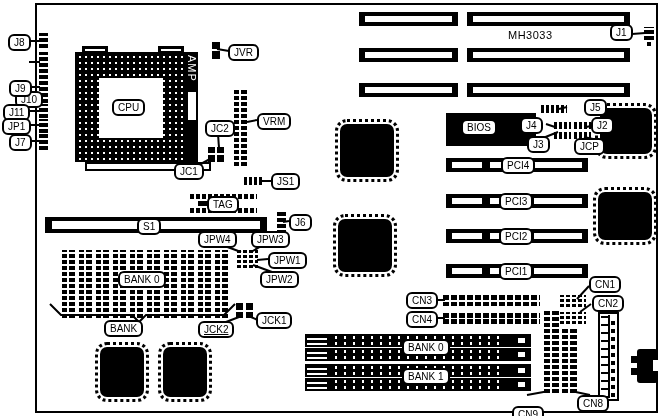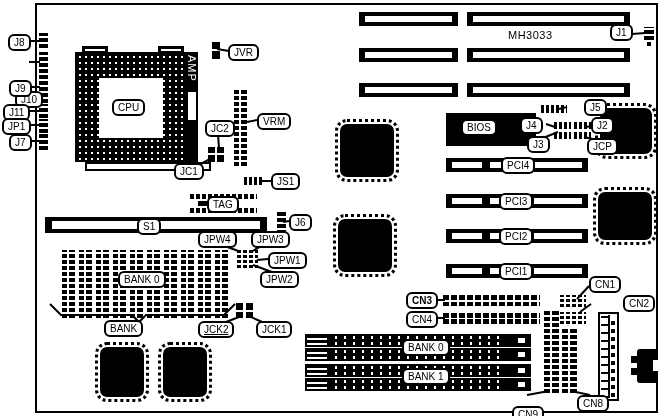--- a/index.html
+++ b/index.html
@@ -255,32 +255,32 @@
     <div class="callout" style="left: 137px; top: 218px;">S1</div>
     <div class="callout" style="left: 289px; top: 214px;">J6</div>
     <div class="callout" style="left: 198px; top: 231px;">JPW4</div>
     <div class="callout" style="left: 251px; top: 231px;">JPW3</div>
     <div class="callout" style="left: 268px; top: 252px;">JPW1</div>
     <div class="callout" style="left: 260px; top: 271px;">JPW2</div>
     <div class="callout" style="left: 112px; top: 99px;">CPU</div>
     <div class="callout" style="left: 118px; top: 271px;">BANK 0</div>
     <div class="callout" style="left: 104px; top: 320px;">BANK</div>
     <div class="callout" style="left: 198px; top: 321px; text-decoration: underline;">JCK2</div>
-    <div class="callout" style="left: 256px; top: 321px;">JCK1</div>
+    <div class="callout" style="left: 256px; top: 312px;">JCK1</div>
     <div class="callout" style="left: 461px; top: 119px;">BIOS</div>
     <div class="callout" style="left: 584px; top: 99px;">J5</div>
     <div class="callout" style="left: 520px; top: 117px;">J4</div>
     <div class="callout" style="left: 591px; top: 117px;">J2</div>
     <div class="callout" style="left: 527px; top: 136px;">J3</div>
-    <div class="callout" style="left: 587px; top: 138px;">JCP</div>
+    <div class="callout" style="left: 574px; top: 138px;">JCP</div>
     <div class="callout" style="left: 501px; top: 157px;">PCI4</div>
     <div class="callout" style="left: 499px; top: 193px;">PCI3</div>
     <div class="callout" style="left: 499px; top: 228px;">PCI2</div>
     <div class="callout" style="left: 499px; top: 263px;">PCI1</div>
-    <div class="callout" style="left: 406px; top: 292px; font-weight: bold;">CN3</div>
+    <div class="callout" style="left: 406px; top: 292px;">CN3</div>
     <div class="callout" style="left: 406px; top: 311px;">CN4</div>
     <div class="callout" style="left: 589px; top: 276px;">CN1</div>
-    <div class="callout" style="left: 592px; top: 295px; margin-left: 31px;">CN2</div>
+    <div class="callout" style="left: 592px; top: 295px;">CN2</div>
     <div class="callout" style="left: 402px; top: 339px;">BANK 0</div>
     <div class="callout" style="left: 402px; top: 368px;">BANK 1</div>
     <div class="callout" style="left: 512px; top: 406px;">CN9</div>
     <div class="callout" style="left: 577px; top: 395px;">CN8</div>
   </div>
 
 </body></html>

